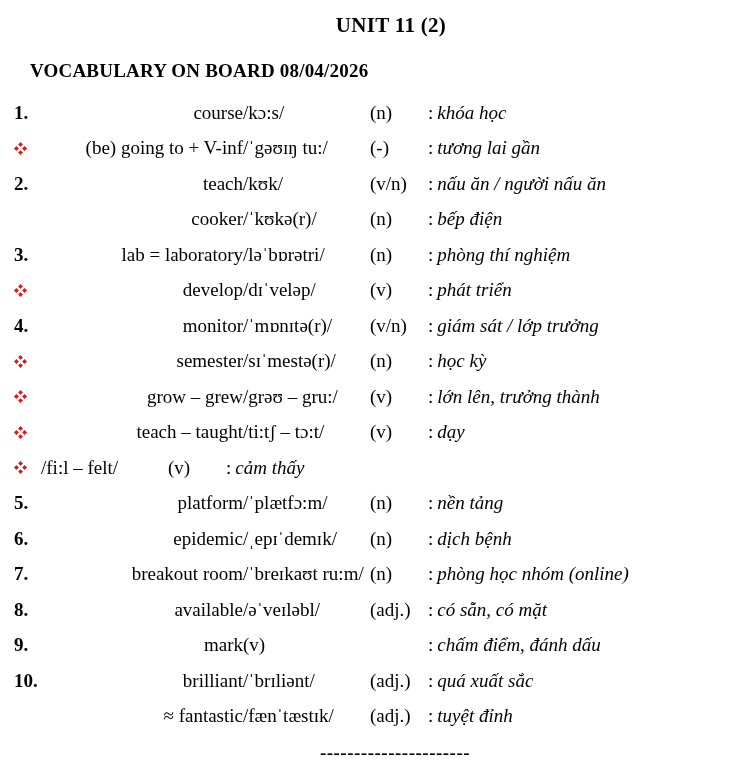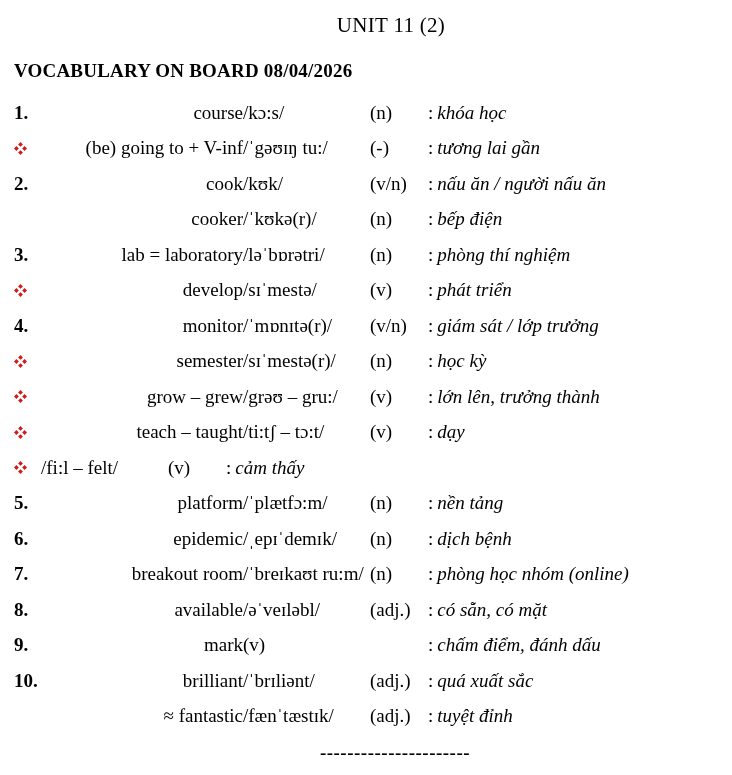--- a/index.html
+++ b/index.html
@@ -9,25 +9,25 @@
     height: 775px;
     background: #ffffff;
     color: #000000;
     font-family: "Liberation Serif", "DejaVu Serif", serif;
     overflow: hidden;
   }
   .title {
     padding: 13px 0 0 50px;
     text-align: center;
     font-size: 21px;
-    font-weight: normal;
+    font-weight: bold;
     letter-spacing: 0.3px;
   }
   .heading {
-    margin: 22px 0 0 14px;
+    margin: 22px 0 0 30px;
     font-size: 19px;
     font-weight: bold;
     letter-spacing: 0.2px;
   }
   .rows {
     margin: 13px 0 0 14px;
   }
   .row {
     height: 35.5px;
     display: flex;
@@ -111,21 +111,21 @@
       <span class="col-pos">(-)</span>
     </span>
     <span class="col-viet">
       <span class="colon">:</span>
       <span class="viet">tương lai gần</span>
     </span>
   </div>
 
   <div class="row">
     <span class="col-marker">2.</span>
-    <span class="col-word">cook</span>
+    <span class="col-word">teach</span>
     <span class="col-mid">
       <span class="col-ipa">/kʊk/</span>
       <span class="col-pos">(v/n)</span>
     </span>
     <span class="col-viet">
       <span class="colon">:</span>
       <span class="viet">nấu ăn / người nấu ăn</span>
     </span>
   </div>
 
@@ -156,21 +156,21 @@
   </div>
 
   <div class="row">
     <span class="col-marker">
           <svg width="13" height="13" viewBox="0 0 20 20" aria-hidden="true">
             <path fill="#d41a1a" d="M10 0 L13.7 3.7 L10 7.4 L6.3 3.7 Z M0 10 L3.7 6.3 L7.4 10 L3.7 13.7 Z M20 10 L16.3 6.3 L12.6 10 L16.3 13.7 Z M10 20 L13.7 16.3 L10 12.6 L6.3 16.3 Z"></path>
           </svg>
         </span>
     <span class="col-word">develop</span>
     <span class="col-mid">
-      <span class="col-ipa">/sɪˈmestə/</span>
+      <span class="col-ipa">/dɪˈveləp/</span>
       <span class="col-pos">(v)</span>
     </span>
     <span class="col-viet">
       <span class="colon">:</span>
       <span class="viet">phát triển</span>
     </span>
   </div>
 
   <div class="row">
     <span class="col-marker">4.</span>

